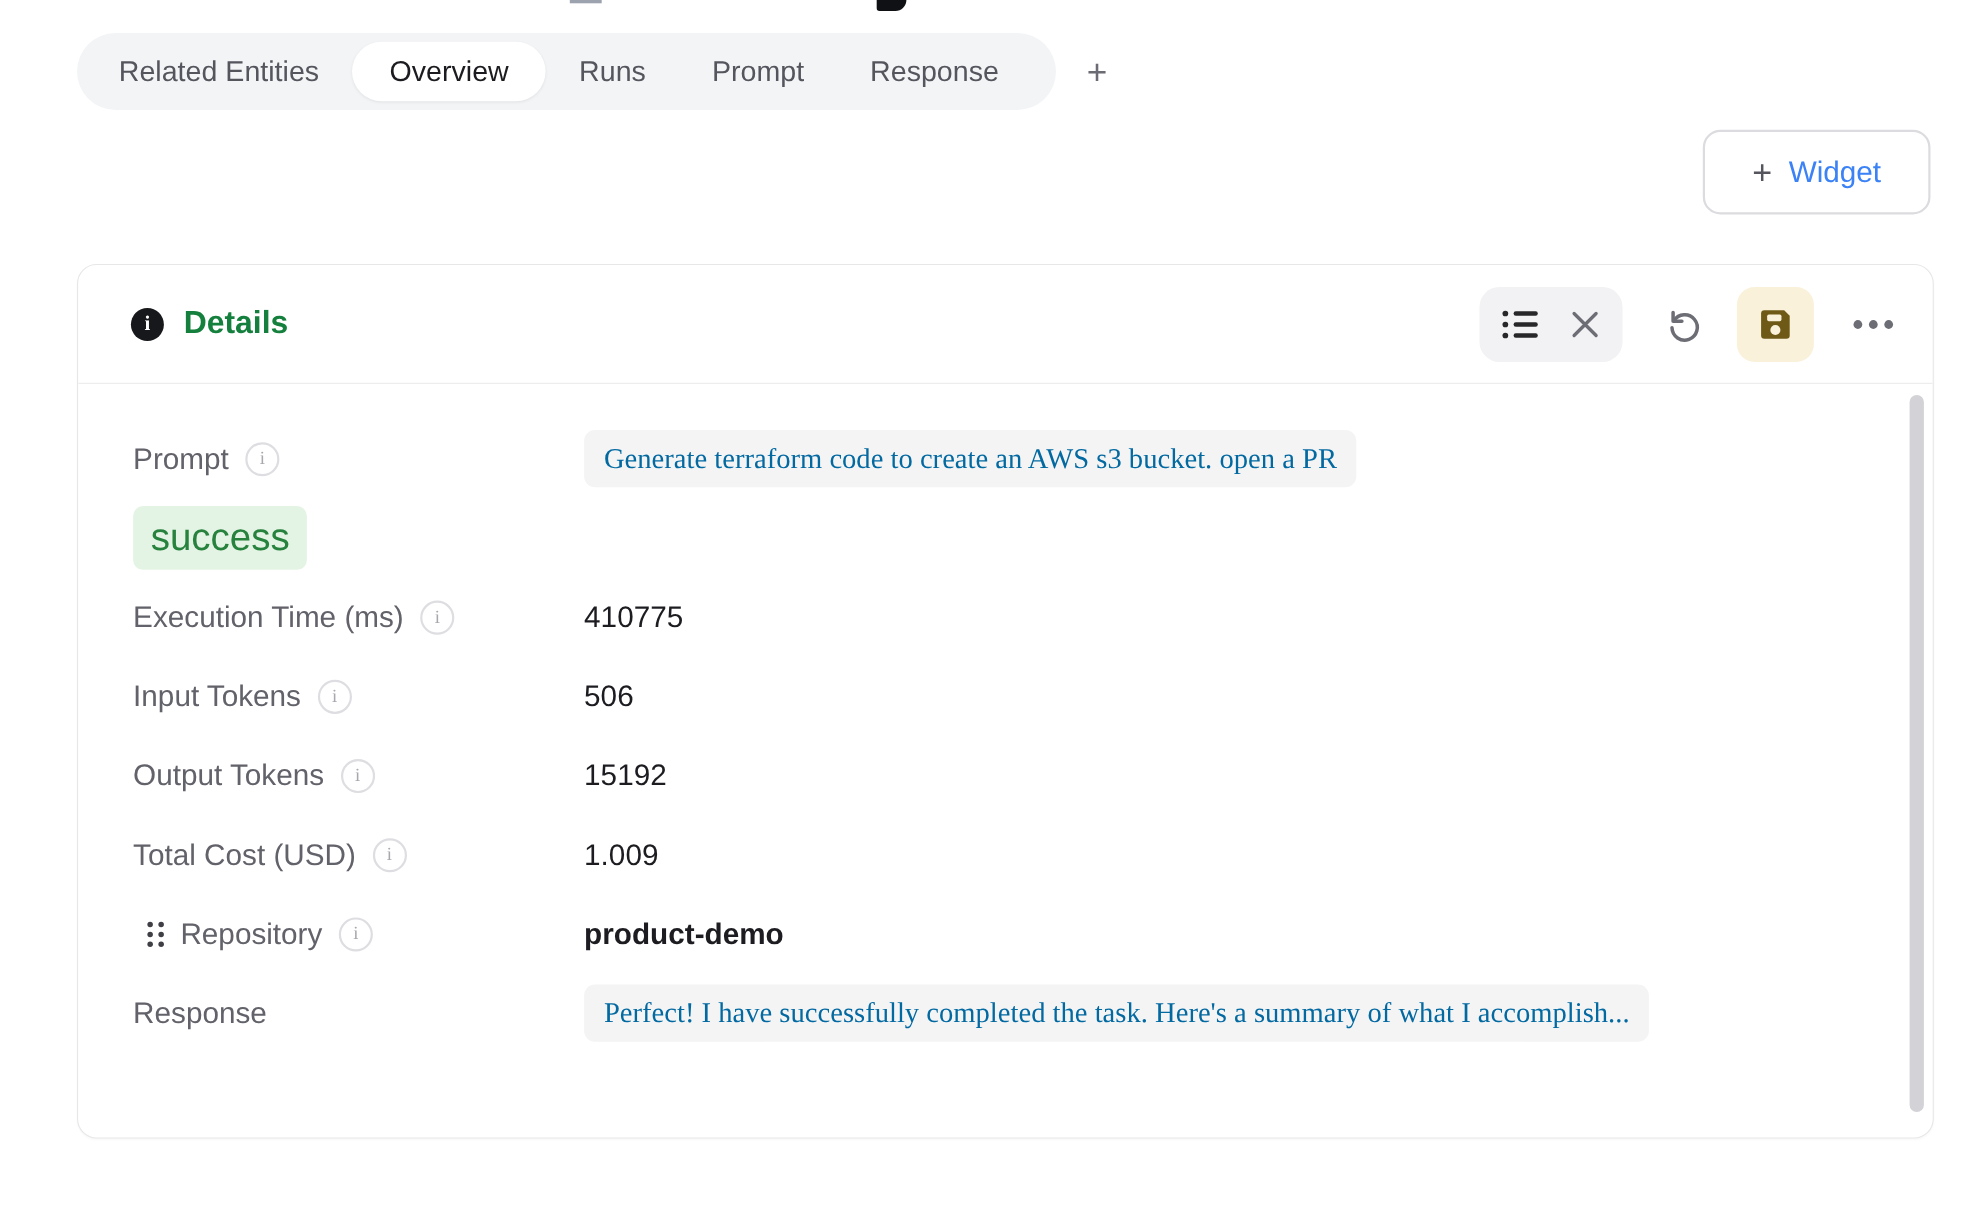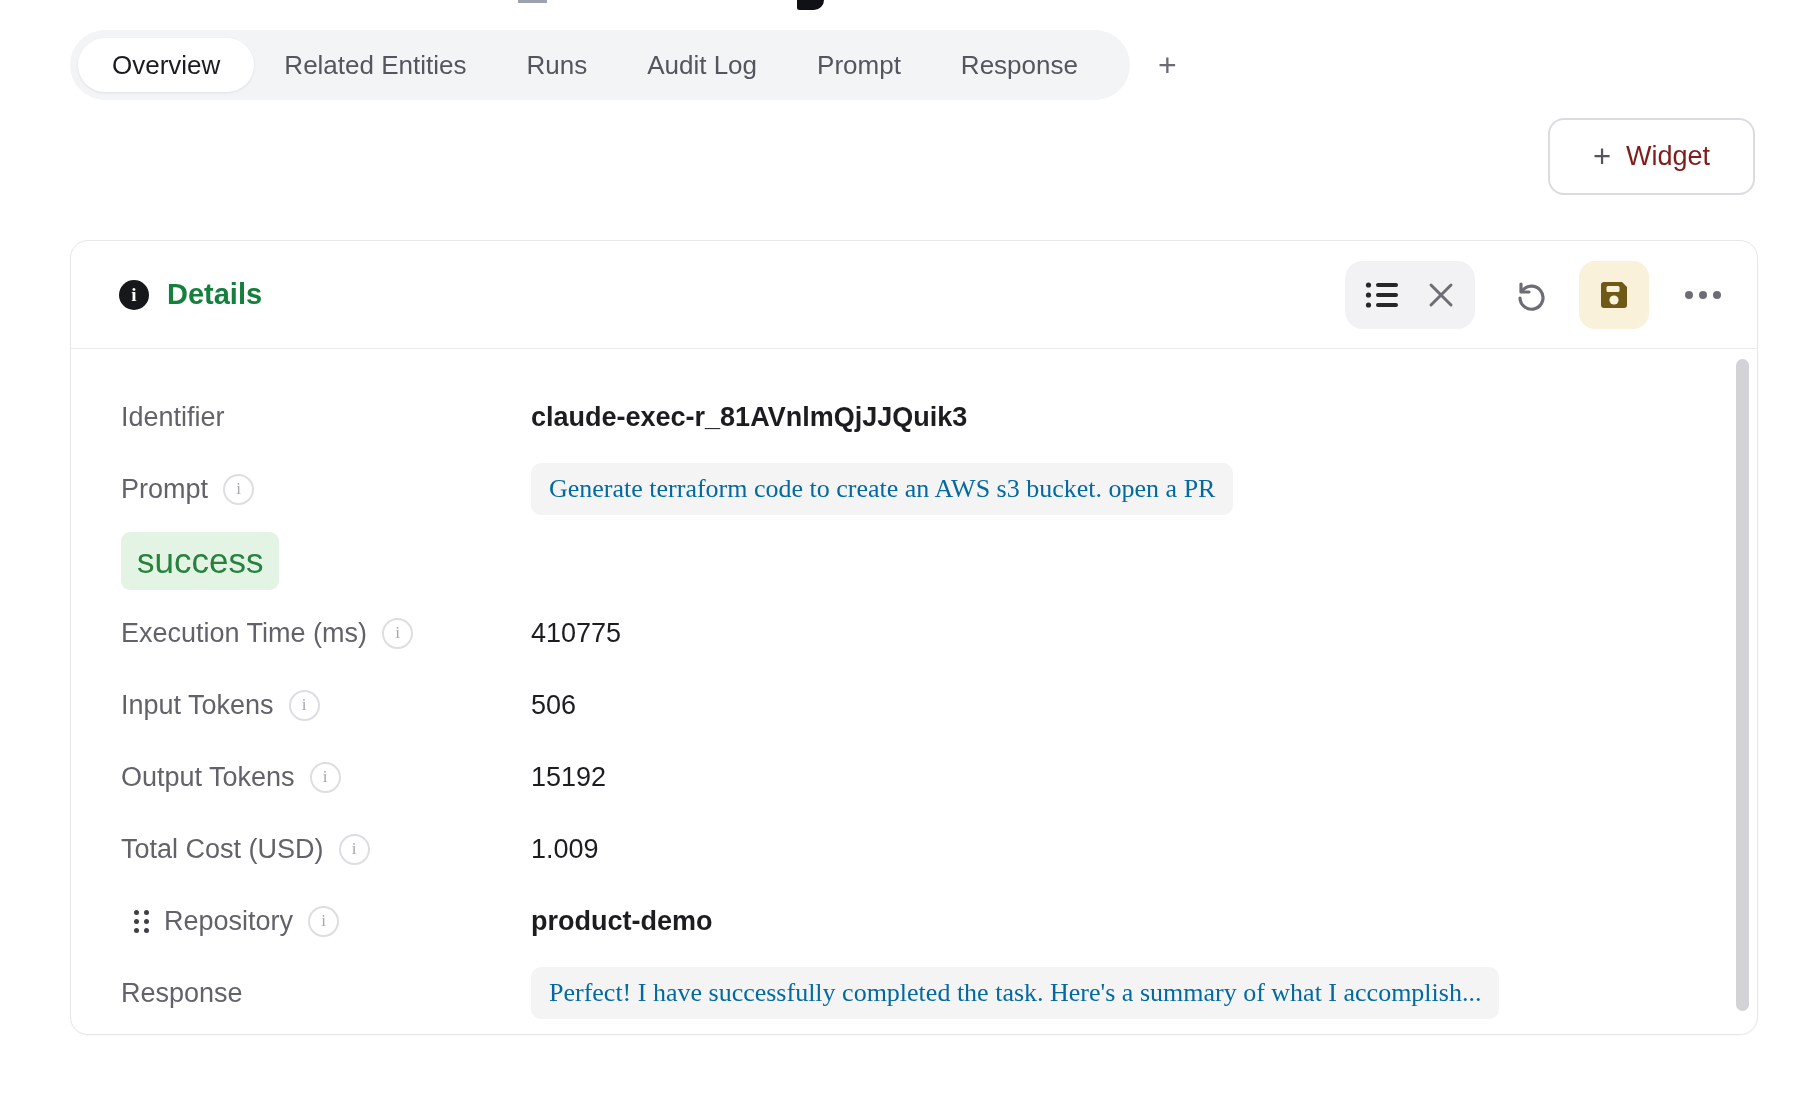--- a/index.html
+++ b/index.html
@@ -20,21 +20,21 @@
   .tab.active { background:#ffffff; color:#1b1b20; font-weight:500; padding:0 34px;
                 box-shadow:0 1px 3px rgba(0,0,0,0.08); }
   .tab-add { margin-left:28px; font-size:32px; color:#6b6b74; line-height:1; cursor:pointer;
              font-weight:400; }
 
   
   .widget-btn { position:absolute; left:1548px; top:118px; width:207px; height:77px;
                 background:#ffffff; border:2px solid #dcdce0; border-radius:16px;
                 display:flex; align-items:center; justify-content:center; gap:15px; cursor:pointer; }
   .widget-btn .plus { font-size:31px; color:#55555e; line-height:1; }
-  .widget-btn .lbl { font-size:27px; color:#7f1d1d; font-weight:500; }
+  .widget-btn .lbl { font-size:27px; color:#3b82f6; font-weight:500; }
 
   
   .card { position:absolute; left:70px; top:240px; width:1688px; height:795px;
           background:#ffffff; border:1px solid #e7e7e9; border-radius:18px; overflow:hidden;
           box-shadow:0 1px 2px rgba(0,0,0,0.03); }
   .card-header { height:108px; display:flex; align-items:center; padding:0 28px 0 48px;
                  border-bottom:1px solid #ececee; }
   .hdr-info-icon { width:30px; height:30px; border-radius:50%; background:#17181b; color:#ffffff;
                    display:flex; align-items:center; justify-content:center;
                    font-size:19px; font-weight:700; font-family:"Liberation Serif", serif;
@@ -77,31 +77,28 @@
   svg { display:block; }
 </style>
 </head>
 <body>
 
 <div class="frag-underline"></div>
 <div class="frag-glyph"></div>
 
 <div class="tabbar-row">
   <div class="tabbar">
+      <div class="tab">
+    <span>Related Entities</span>
+  </div>
       <div class="tab active">
     <span>Overview</span>
   </div>
       <div class="tab">
-    <span>Related Entities</span>
-  </div>
-      <div class="tab">
     <span>Runs</span>
-  </div>
-      <div class="tab">
-    <span>Audit Log</span>
   </div>
       <div class="tab">
     <span>Prompt</span>
   </div>
       <div class="tab">
     <span>Response</span>
   </div>
     </div>
   <div class="tab-add">+</div>
 </div>
@@ -157,28 +154,20 @@
           <circle cx="34" cy="5" r="4" fill="#6d6d75"></circle>
         </svg>
       </div>
     </div>
   </div>
 
   <div class="card-body">
       <div class="field-row">
     <div class="label-cell">
 
-      <span class="field-label">Identifier</span>
-
-    </div>
-    <span class="value-cell v-bold">claude-exec-r_81AVnlmQjJJQuik3</span>
-  </div>
-      <div class="field-row">
-    <div class="label-cell">
-
       <span class="field-label">Prompt</span>
       <span class="info-icon">i</span>
     </div>
     <span class="value-cell v-pill">Generate terraform code to create an AWS s3 bucket. open a PR</span>
   </div>
       <div class="field-row">
     <span class="value-cell v-badge-success">success</span>
   </div>
       <div class="field-row">
     <div class="label-cell">

